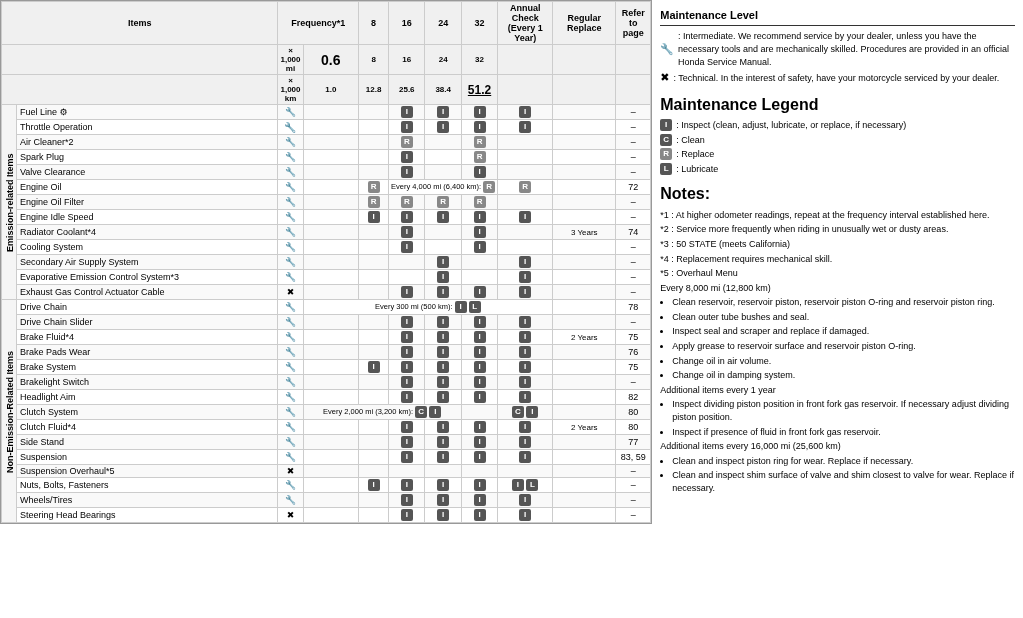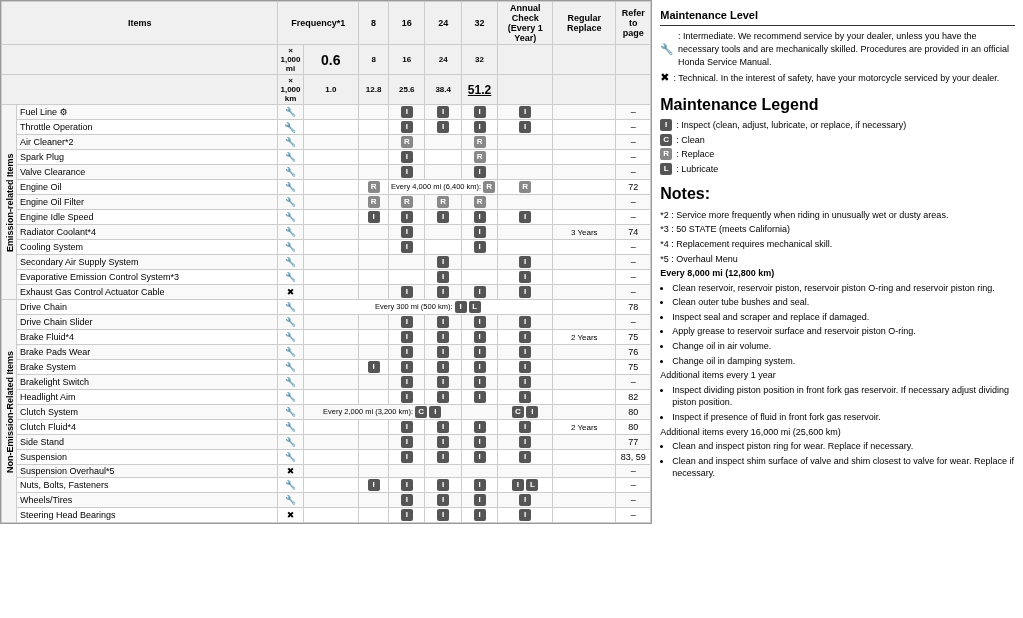--- a/index.html
+++ b/index.html
@@ -466,25 +466,26 @@
       <span>: Replace</span>
     </div>
     <div class="legend-item">
       <span class="badge badge-l">L</span>
       <span>: Lubricate</span>
     </div>
   </div>
 
   <h4>Notes:</h4>
   <div class="notes-section">
+    <p>*1 : At higher odometer readings, repeat at the frequency interval established here.</p>
     <p>*2 : Service more frequently when riding in unusually wet or dusty areas.</p>
     <p>*3 : 50 STATE (meets California)</p>
     <p>*4 : Replacement requires mechanical skill.</p>
     <p>*5 : Overhaul Menu</p>
-    <p style="font-weight:bold; margin-top:2px;">Every 8,000 mi (12,800 km)</p>
+    <p style="font-weight:normal; margin-top:2px;">Every 8,000 mi (12,800 km)</p>
     <ul>
       <li>Clean reservoir, reservoir piston, reservoir piston O-ring and reservoir piston ring.</li>
       <li>Clean outer tube bushes and seal.</li>
       <li>Inspect seal and scraper and replace if damaged.</li>
       <li>Apply grease to reservoir surface and reservoir piston O-ring.</li>
       <li>Change oil in air volume.</li>
       <li>Change oil in damping system.</li>
     </ul>
     <p style="font-weight:normal; margin-top:2px;">Additional items every 1 year</p>
     <ul>

